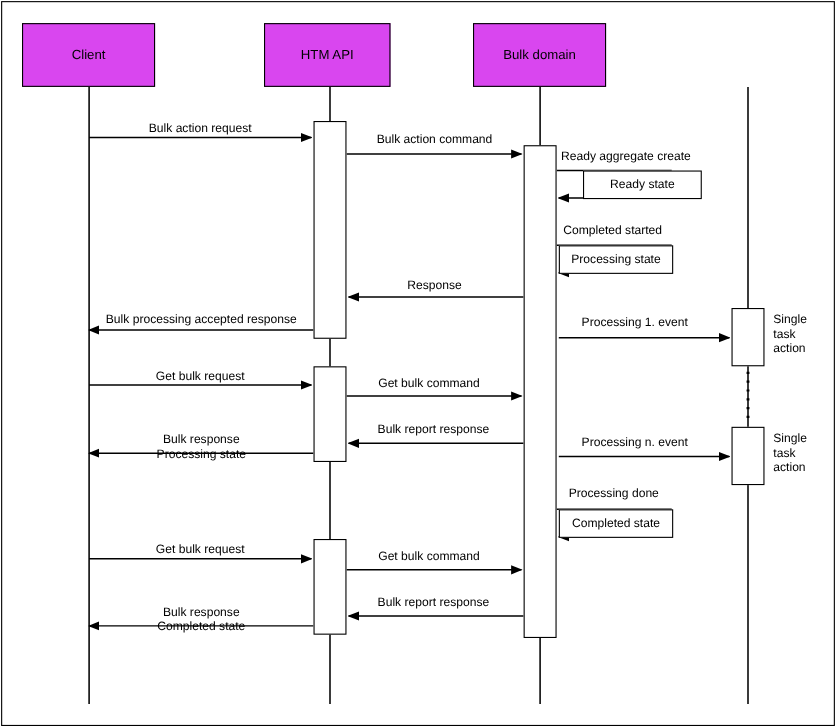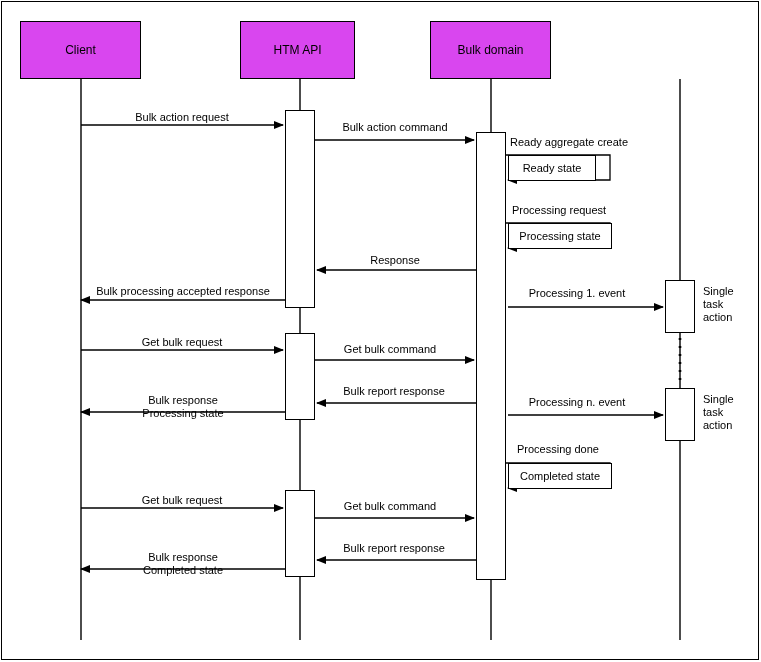--- a/index.html
+++ b/index.html
@@ -185,24 +185,24 @@
         <div>Bulk response</div>
         <div>Completed state</div>
       </div>
       <div class="msg-label center" style="left: 577px; top: 287px; text-align: center;">
         <div>Processing 1. event</div>
       </div>
       <div class="msg-label center" style="left: 577px; top: 396px; text-align: center;">
         <div>Processing n. event</div>
       </div>
       <div class="msg-label left" style="left: 510px; top: 136px;">Ready aggregate create</div>
-      <div class="state-box" style="left: 508px; top: 155px; width: 88px; height: 26px;">
+      <div class="state-box" style="left: 530px; top: 155px; width: 108px; height: 26px;">
         <span>Ready state</span>
       </div>
-      <div class="msg-label left" style="left: 512px; top: 204px;">Processing request</div>
+      <div class="msg-label left" style="left: 512px; top: 204px;">Completed started</div>
       <div class="state-box" style="left: 508px; top: 223px; width: 104px; height: 26px;">
         <span>Processing state</span>
       </div>
       <div class="msg-label left" style="left: 517px; top: 443px;">Processing done</div>
       <div class="state-box" style="left: 508px; top: 463px; width: 104px; height: 26px;">
         <span>Completed state</span>
       </div>
       <div class="side-label" style="left: 703px; top: 285px;">Single
 task
 action</div>

